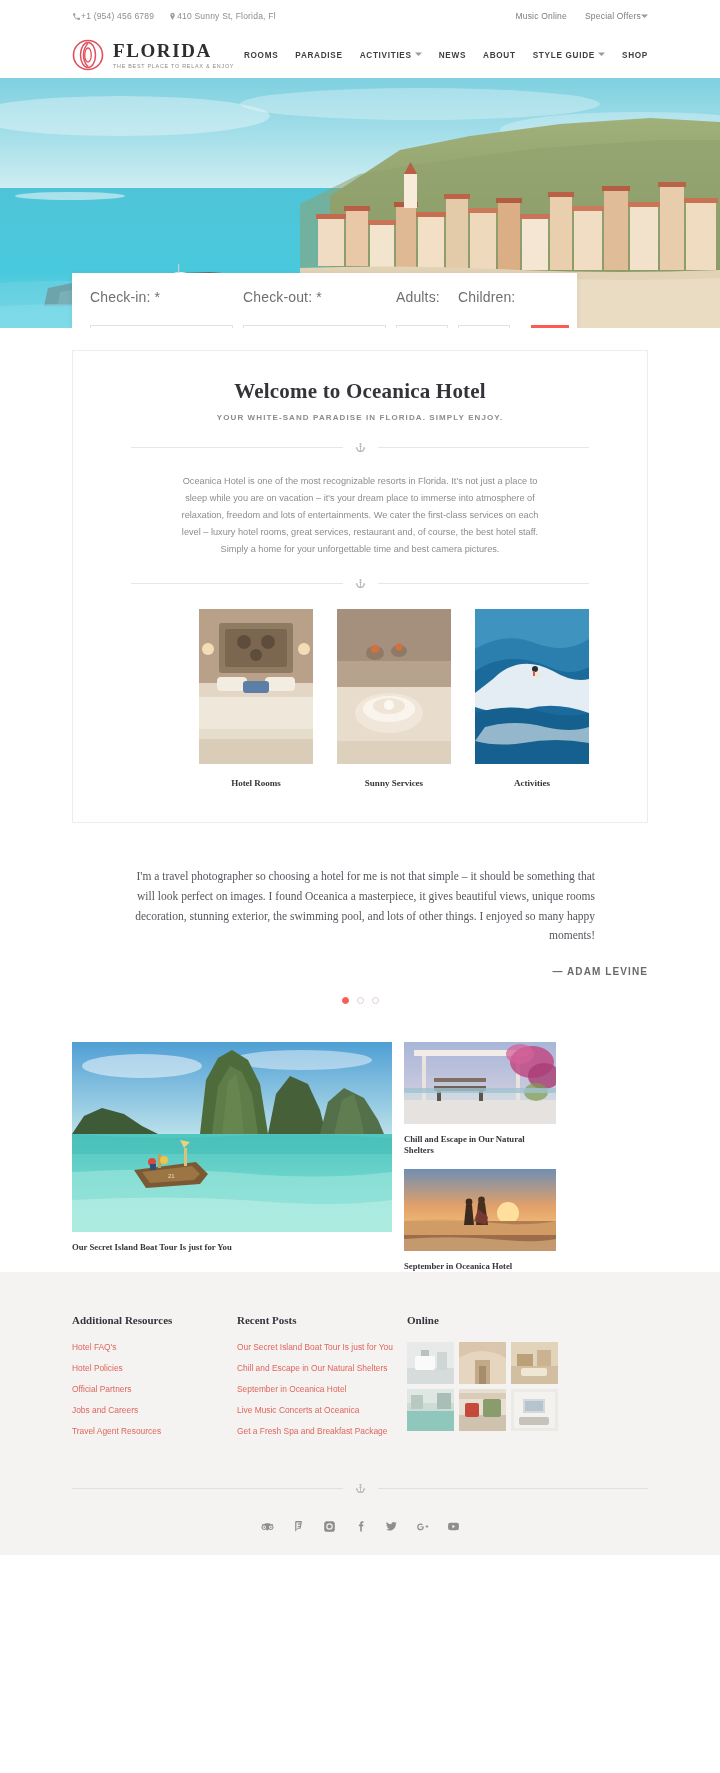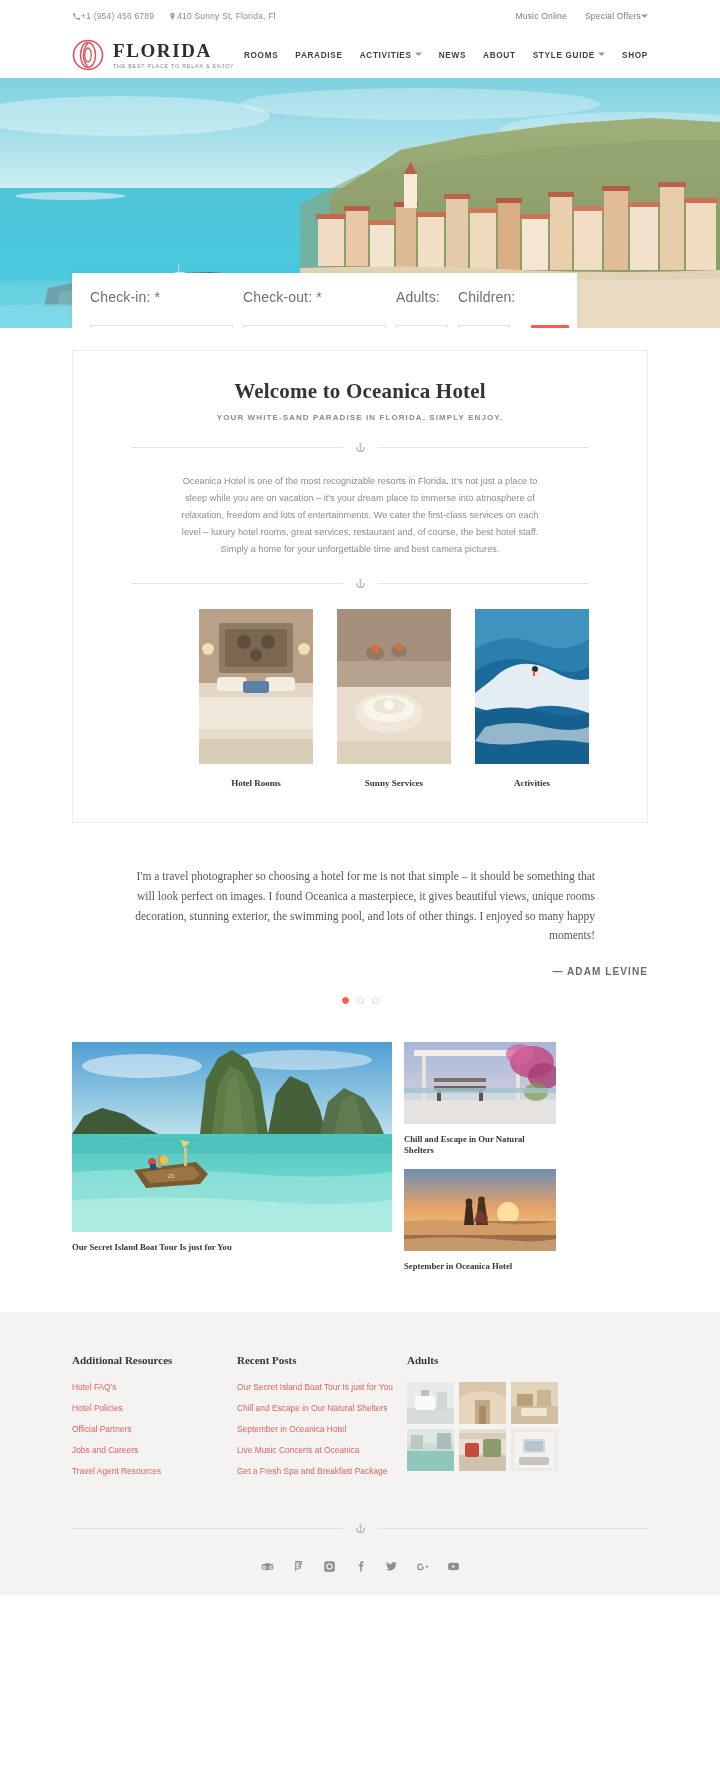--- a/index.html
+++ b/index.html
@@ -228,21 +228,20 @@
     font-family: "Liberation Serif", serif;
     font-size: 8.7px;
     font-weight: 700;
     color: #35353c;
     margin-top: 10px;
     line-height: 1.3;
   }
 
   
   .footer {
-    margin-top: 40px;
     background: #f4f3f1;
     padding: 42px 72px 0 72px;
   }
   .fcols { display: flex; gap: 0; }
   .fcol1 { width: 165px; }
   .fcol2 { width: 170px; }
   .fcol3 { flex: 1; }
   .fh {
     font-family: "Liberation Serif", serif;
     font-size: 11px;
@@ -711,21 +710,21 @@
       <div class="fcol2">
         <div class="fh">Recent Posts</div>
         <a class="flink" href="#">Our Secret Island Boat Tour Is just for You</a>
         <a class="flink" href="#">Chill and Escape in Our Natural Shelters</a>
         <a class="flink" href="#">September in Oceanica Hotel</a>
         <a class="flink" href="#">Live Music Concerts at Oceanica</a>
         <a class="flink" href="#">Get a Fresh Spa and Breakfast Package</a>
       </div>
 
       <div class="fcol3">
-        <div class="fh">Adults</div>
+        <div class="fh">Online</div>
         <div class="gallery">
           <div class="gcell">
             <svg viewBox="0 0 47 42" preserveAspectRatio="none">
               <rect width="47" height="42" fill="#e8eaea"></rect>
               <rect y="26" width="47" height="16" fill="#d6dbdb"></rect>
               <rect x="8" y="14" width="20" height="14" rx="2" fill="#fafafa"></rect>
               <rect x="30" y="10" width="10" height="18" fill="#cfd6d6"></rect>
               <rect x="14" y="8" width="8" height="6" fill="#b9c2c2"></rect>
             </svg>
           </div>

